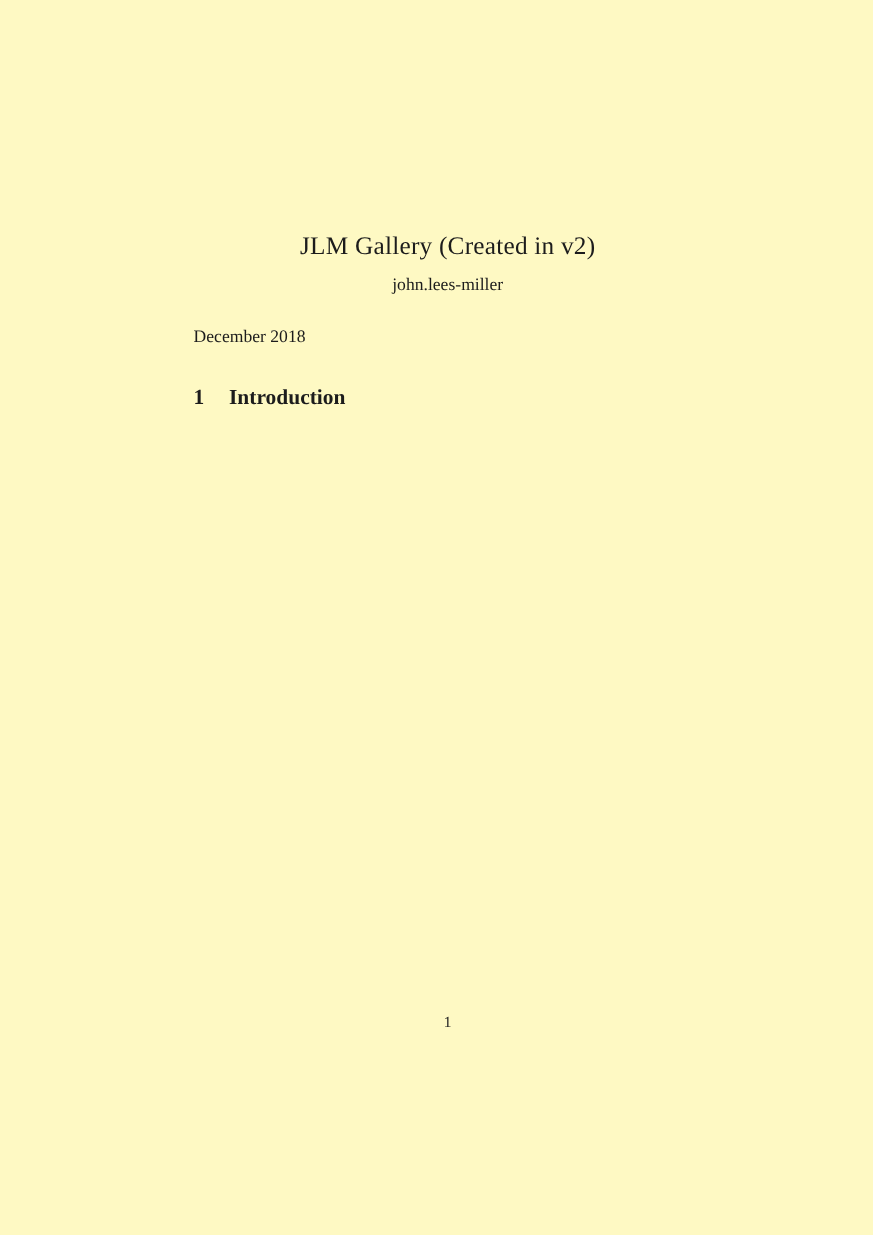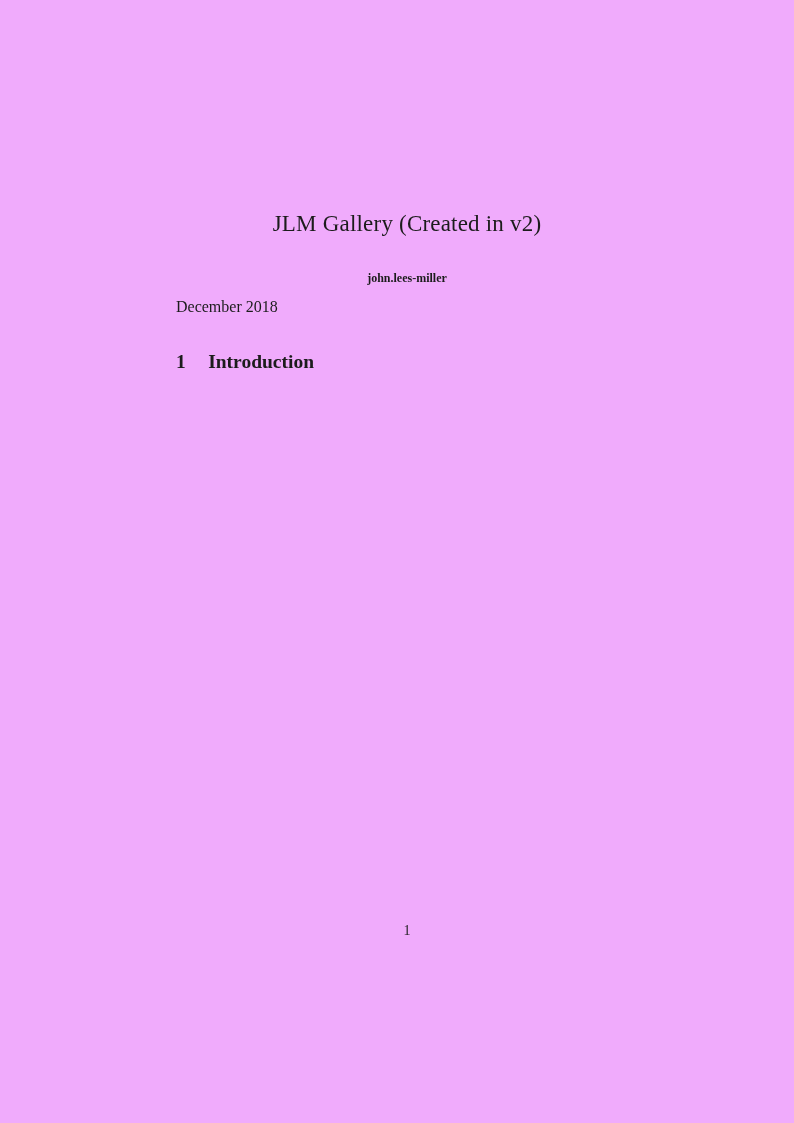--- a/index.html
+++ b/index.html
@@ -4,43 +4,42 @@
 <style>
   html, body {
     margin: 0;
     padding: 0;
     background: #ffffff;
   }
   .page {
     position: relative;
     width: 794px;
     height: 1123px;
-    background: #f0abfc;
+    background: #fef9c3;
     overflow: hidden;
     font-family: "Liberation Serif", "DejaVu Serif", serif;
     color: #1c1c1c;
   }
   
   .textblock {
     position: absolute;
     left: 176px;
     width: 462px;
   }
   .doc-title {
     top: 211px;
     text-align: center;
     font-size: 23px;
     font-weight: normal;
     letter-spacing: 0.2px;
   }
   .doc-author {
-    top: 271px;
+    top: 251px;
     text-align: center;
-    font-size: 12px;
-    font-weight: bold;
+    font-size: 16px;
   }
   .doc-date {
     top: 298px;
     text-align: left;
     font-size: 16px;
   }
   .section-heading {
     top: 351px;
     text-align: left;
     font-size: 19.5px;

